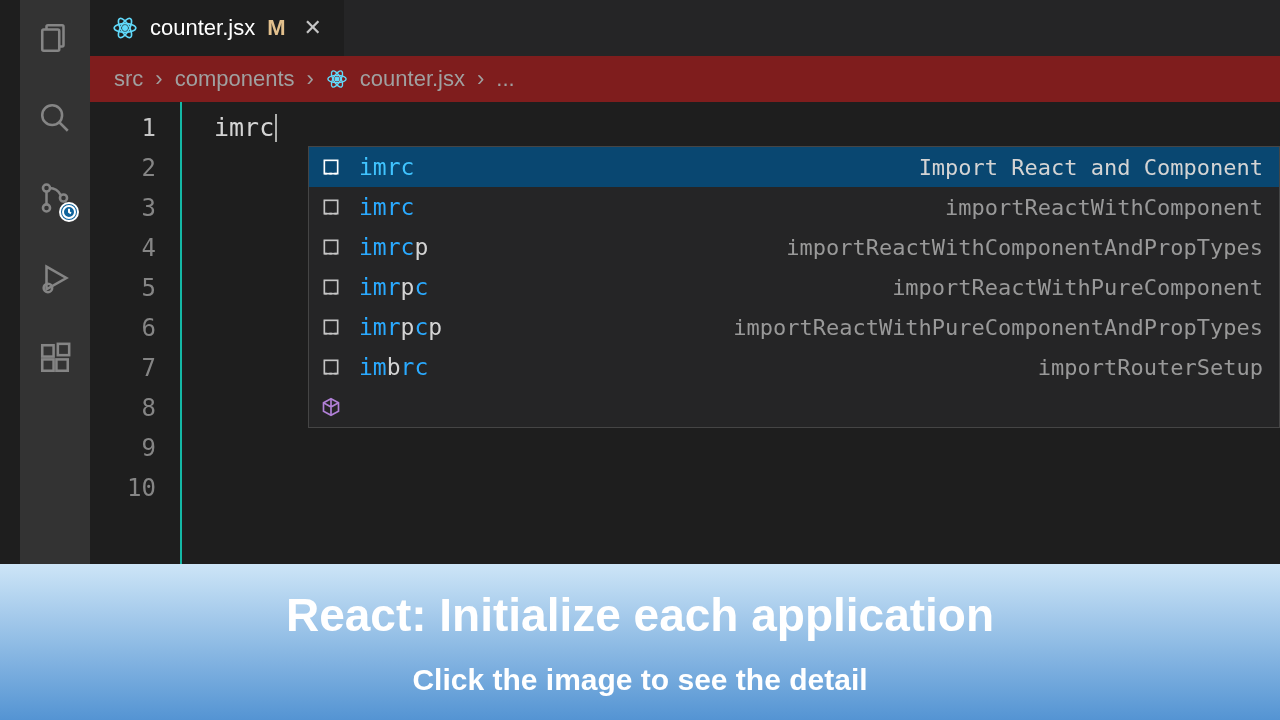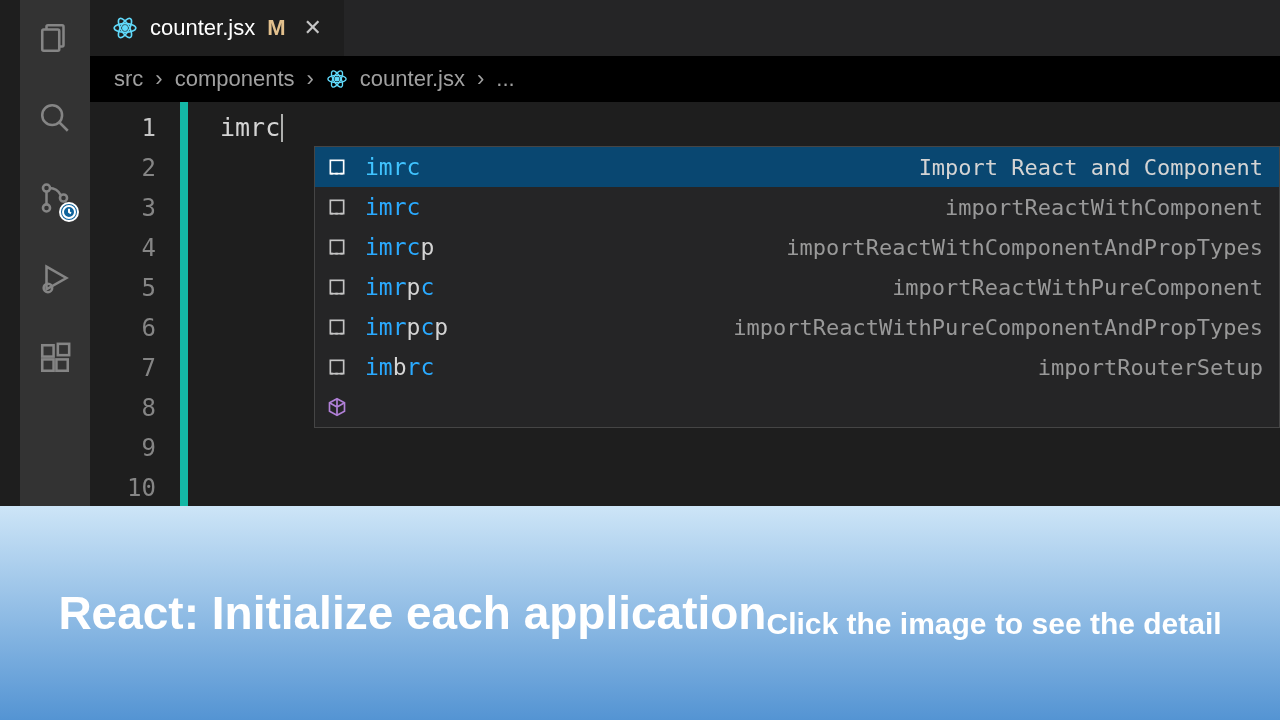--- a/index.html
+++ b/index.html
@@ -67,21 +67,21 @@
     padding: 0 22px;
     gap: 12px;
     color: #ffffff;
     font-size: 22px;
   }
   .tab .mod { color: #e2c08d; font-weight: 600; }
   .tab .close { color: #c5c5c5; font-size: 22px; margin-left: 6px; }
   .react-icon { width: 26px; height: 26px; }
   .breadcrumbs {
     height: 46px;
-    background: #000000;
+    background: #7f1d1d;
     display: flex;
     align-items: center;
     padding-left: 24px;
     color: #a0a0a0;
     font-size: 22px;
     gap: 12px;
   }
   .breadcrumbs .chev { color: #a0a0a0; }
   .editor {
     flex: 1;
@@ -101,21 +101,21 @@
     padding-right: 24px;
     color: #858585;
     font-family: Consolas, monospace;
     font-size: 24px;
     line-height: 40px;
   }
   .gutter .ln.active { color: #c6c6c6; }
   .code-area {
     flex: 1;
     position: relative;
-    border-left: 8px solid #14b8a6;
+    border-left: 2px solid #14b8a6;
     padding-top: 6px;
   }
   .code-line {
     height: 40px;
     font-family: Consolas, monospace;
     font-size: 25px;
     line-height: 40px;
     color: #d4d4d4;
     padding-left: 32px;
     display: flex;
@@ -153,23 +153,24 @@
     color: #c5c5c5;
   }
   .sug-row.sel .sicon { color: #ffffff; }
   .sug-row .lbl { flex: 0 0 auto; }
   .sug-row .lbl .hl { color: #2aaaff; }
   .sug-row.sel .lbl .hl { color: #40c4ff; }
   .sug-row .lbl .rest { color: #d4d4d4; }
   .sug-row .detail { margin-left: auto; color: #999999; font-size: 22px; }
   .sug-row.sel .detail { color: #d4d4d4; }
   .banner {
-    height: 214px;
+    height: 156px;
     background: linear-gradient(to bottom, #cde5f7 0%, #5494d3 100%);
     display: flex;
+    flex-direction: column;
     align-items: center;
     justify-content: center;
     flex-shrink: 0;
   }
   .banner .t1 { color: #ffffff; font-size: 46px; font-weight: 700; }
   .banner .t2 { color: #ffffff; font-size: 30px; font-weight: 700; margin-top: 21px; }
 </style>
 </head>
 <body>
 

